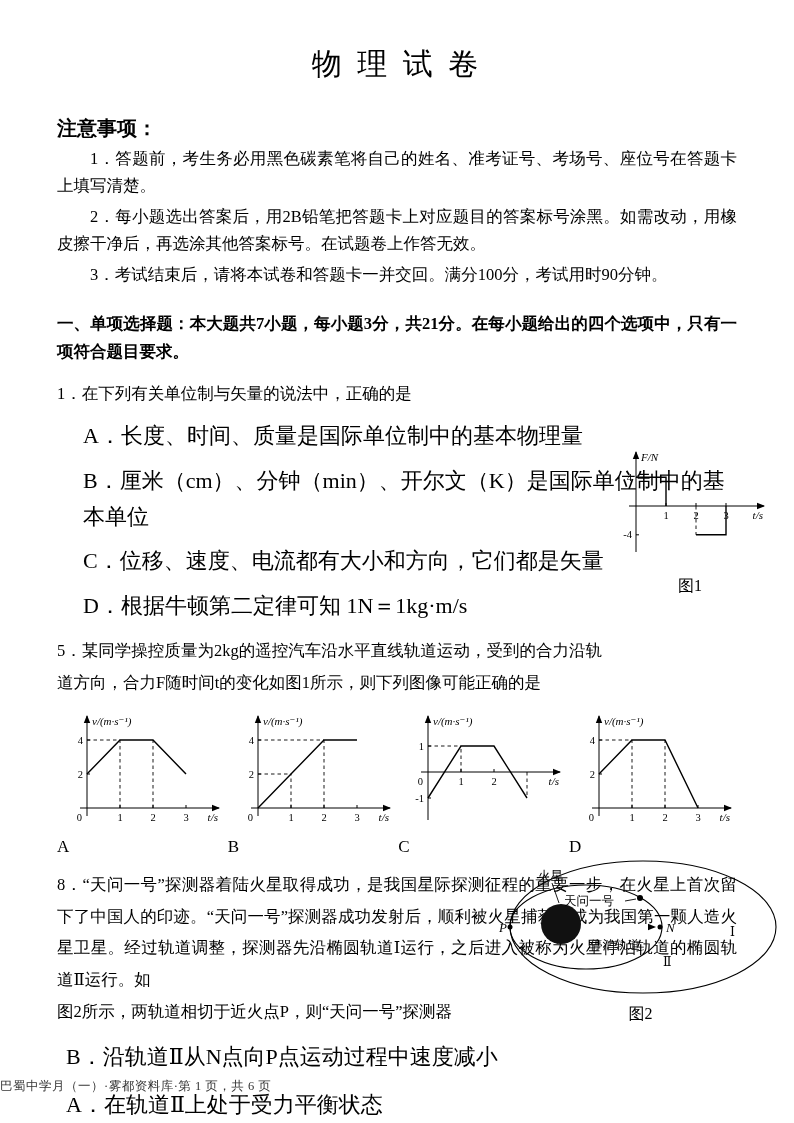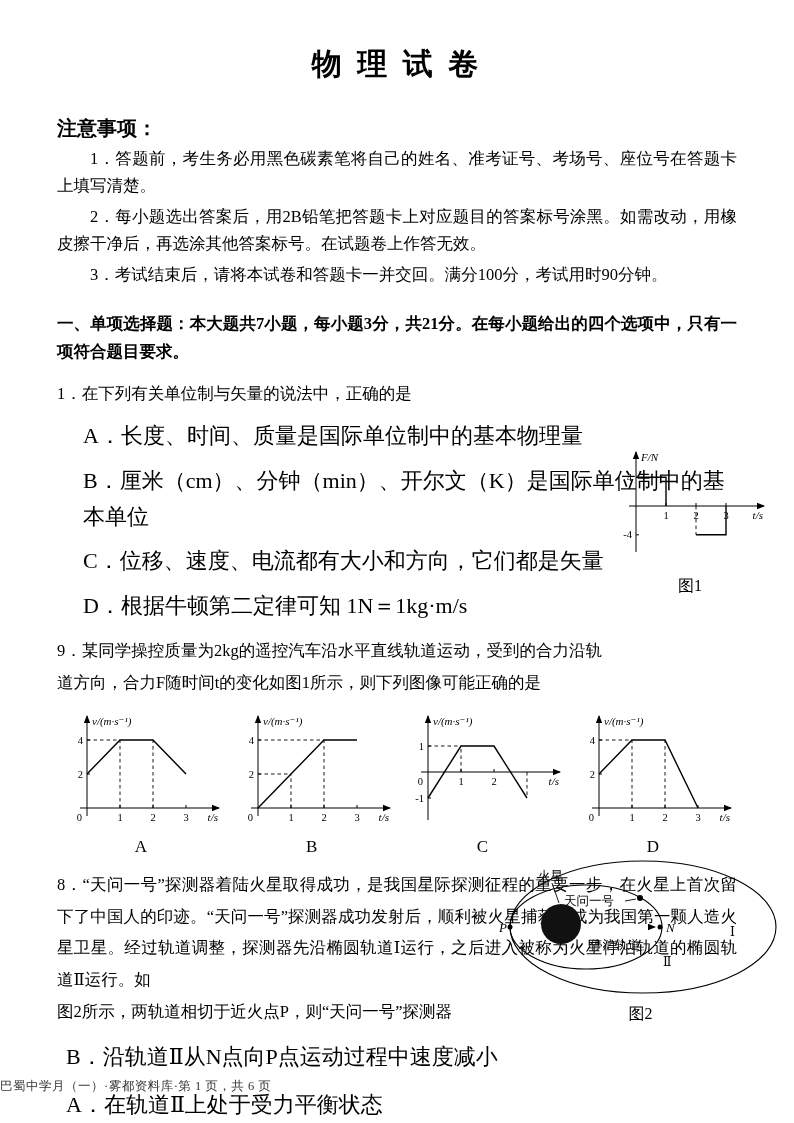--- a/index.html
+++ b/index.html
@@ -2,30 +2,30 @@
 <html><head>
 <meta charset="utf-8">
 <style>
   *{box-sizing:border-box;margin:0;padding:0}
   html,body{background:#ffffff}
   .page{
     width:794px;height:1123px;background:#fff;position:relative;margin:0 auto;
     font-family:"Liberation Serif","DejaVu Serif",serif;color:#000;
     padding:30px 57px 0 57px;overflow:hidden;
   }
-  .title{font-size:30px;font-weight:700;text-align:center;margin-top:14px;letter-spacing:4px}
+  .title{font-size:30px;font-weight:400;text-align:center;margin-top:14px;letter-spacing:4px}
   .notice-heading{margin-top:30px;font-size:20px;font-weight:700}
   .para{font-size:16.5px;line-height:1.66;text-align:justify;margin-top:3px;text-indent:2em}
   .section-heading{margin-top:22px;font-size:16.5px;font-weight:700;line-height:1.7;text-align:justify}
   .stem{font-size:16.5px;line-height:1.9;text-align:justify;margin-top:12px}
   .option{font-size:22px;line-height:1.62;margin-top:9px}
   .q1 .option{margin-left:26px}
   .q2 .stem{max-width:545px}
   .graph-row{display:flex;justify-content:space-between;margin-top:10px}
-  .graph-cell{width:168px;text-align:center}
+  .graph-cell{width:168px;text-align:left}
   .graph-cell figcaption{font-size:17px;margin-top:1px}
   .q3{margin-top:6px}
   .q3 .q3-part1{margin-top:12px;line-height:1.92}
   .q3-left{width:452px}
   .q3-left .stem{margin-top:0;line-height:1.92}
   .q3 .option{margin-left:9px;margin-top:12px}
   .figure-abs{position:absolute;text-align:center}
   #fig1{left:606px;top:444px;width:168px}
   #fig2{left:498px;top:856px;width:285px}
   .fig-caption{font-size:16px;margin-top:2px}
@@ -55,21 +55,21 @@
 
   <div class="question q1">
     <p class="stem">1．在下列有关单位制与矢量的说法中，正确的是</p>
     <p class="option">A．长度、时间、质量是国际单位制中的基本物理量</p>
     <p class="option">B．厘米（cm）、分钟（min）、开尔文（K）是国际单位制中的基本单位</p>
     <p class="option">C．位移、速度、电流都有大小和方向，它们都是矢量</p>
     <p class="option">D．根据牛顿第二定律可知 1N＝1kg·m/s</p>
   </div>
 
   <div class="question q2">
-    <p class="stem">9．某同学操控质量为2kg的遥控汽车沿水平直线轨道运动，受到的合力沿轨道方向，合力F随时间t的变化如图1所示，则下列图像可能正确的是</p>
+    <p class="stem">5．某同学操控质量为2kg的遥控汽车沿水平直线轨道运动，受到的合力沿轨道方向，合力F随时间t的变化如图1所示，则下列图像可能正确的是</p>
   </div>
 
   <div class="graph-row">
     <figure class="graph-cell">
       <div><svg width="168" height="124" viewBox="0 0 168 124">
             <line x1="30" y1="108" x2="30" y2="8" stroke="#000" stroke-width="1"></line>
             <line x1="23" y1="100" x2="162" y2="100" stroke="#000" stroke-width="1"></line>
             <polygon points="26.8,15 33.2,15 30,7" fill="#000"></polygon>
             <polygon points="155,96.8 155,103.2 163,100" fill="#000"></polygon>
             <text x="35" y="17" text-anchor="start" font-size="11" fill="#000" font-style="italic">v/(m·s⁻¹)</text>

